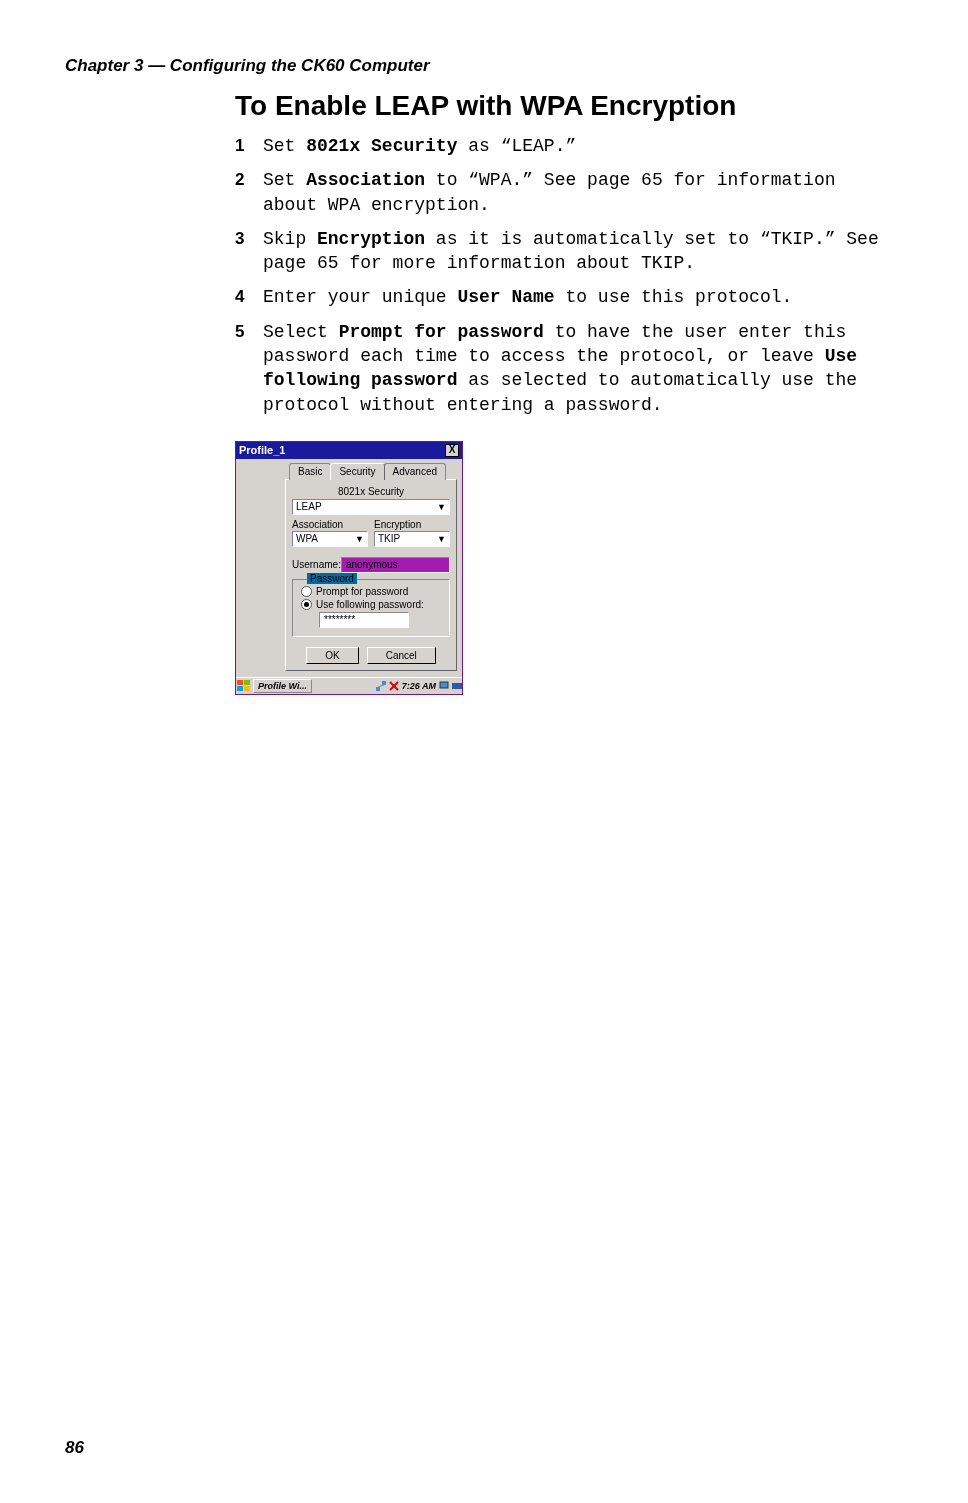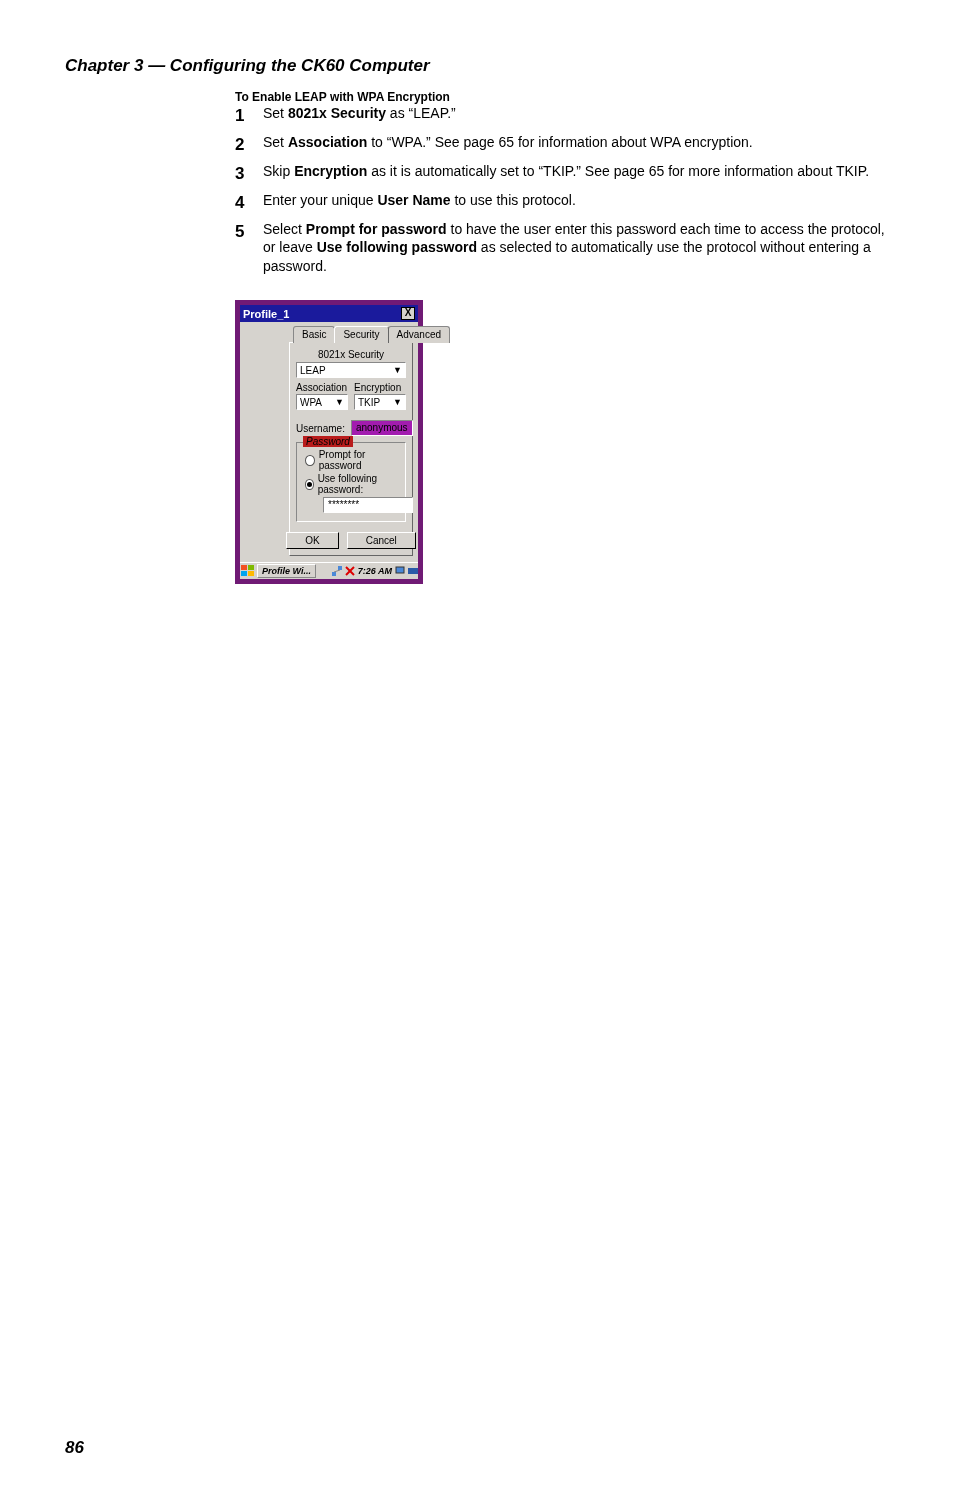--- a/index.html
+++ b/index.html
@@ -22,52 +22,53 @@
     }
     .content {
       position: absolute;
       top: 90px;
       left: 235px;
       width: 660px;
     }
     .section-title {
       font-family: 'Helvetica Neue', Arial, sans-serif;
       font-weight: 800;
-      font-size: 12px;
+      font-size: 28px;
+      margin-bottom: 12px;
       font-stretch: condensed;
     }
     ol.steps {
       list-style: none;
       counter-reset: step;
     }
     ol.steps li {
       counter-increment: step;
       position: relative;
       padding-left: 28px;
-      font-size: 14px;
+      font-size: 18px;
       line-height: 1.35;
       margin-bottom: 10px;
-      font-family: Liberation Sans, sans-serif;
+      font-family: Liberation Mono, monospace;
     }
     ol.steps li::before {
       content: counter(step);
       position: absolute;
       left: 0;
       top: 1px;
       font-family: 'Helvetica Neue', Arial, sans-serif;
       font-weight: 800;
       font-size: 17px;
     }
     .bold { font-weight: 700; }
     .screenshot-wrap {
       margin-top: 24px;
     }
     .win-window {
-      width: 188px;
-      border: 5px solid #701a75;
+      width: 228px;
+      border: 1px solid #701a75;
       background: #d6d3ce;
       font-family: Tahoma, Arial, sans-serif;
       font-size: 10px;
     }
     .win-titlebar {
       background: #1a1a9c;
       color: #fff;
       display: flex;
       align-items: center;
       justify-content: space-between;
@@ -146,21 +147,20 @@
       margin-top: 4px;
     }
     .col { flex: 1; }
     .col-label {
       font-size: 10px;
       margin-bottom: 1px;
     }
     .user-row {
       display: flex;
       align-items: center;
-      gap: 6px;
       margin-top: 10px;
     }
     .user-label { font-size: 10px; }
     .textbox {
       border-top: 1px solid #888;
       border-left: 1px solid #888;
       border-right: 1px solid #fff;
       border-bottom: 1px solid #fff;
       background: #a21caf;
       padding: 1px 4px;
@@ -172,25 +172,24 @@
       border: 1px solid #888;
       border-right-color: #fff;
       border-bottom-color: #fff;
       margin-top: 6px;
       padding: 6px 8px 8px 8px;
       position: relative;
     }
     .groupbox-title {
       position: absolute;
       top: -7px;
-      left: 6px;
-      background: #b91c1c;
+      left: 14px;
+      background: #0369a1;
       padding: 0 3px;
       font-size: 10px;
-      font-style: italic;
     }
     .radio-row {
       display: flex;
       align-items: center;
       gap: 4px;
       font-size: 10px;
       margin-bottom: 2px;
     }
     .radio {
       width: 11px;

